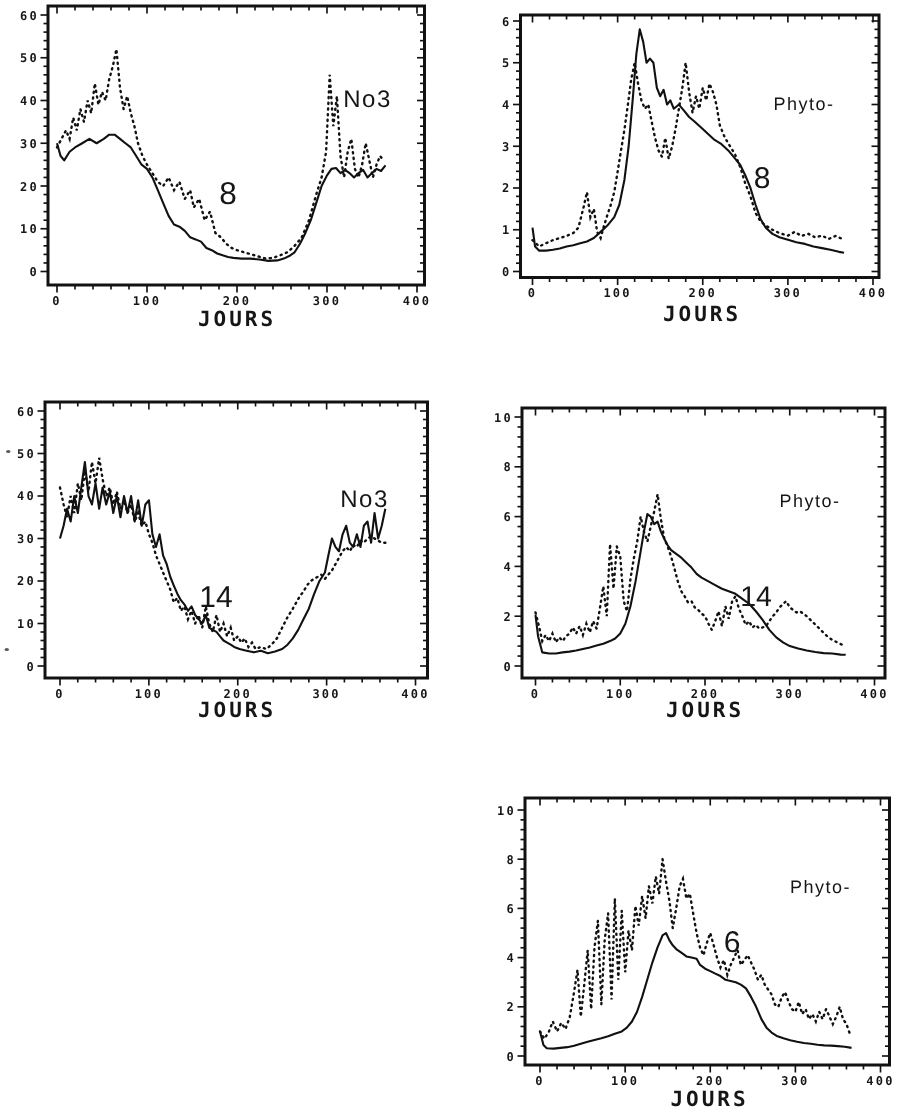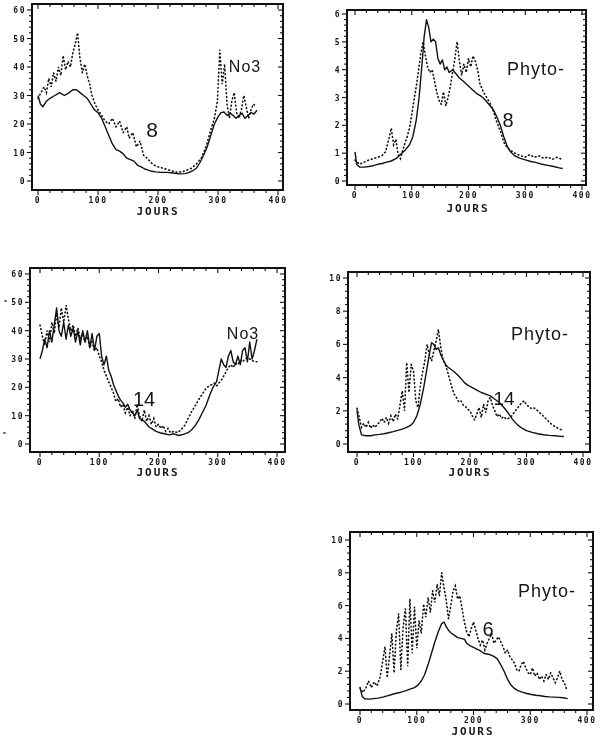--- a/index.html
+++ b/index.html
@@ -1,24 +1,24 @@
 <!DOCTYPE html>
 <html><head>
 <meta charset="utf-8">
 <style>
   html,body{margin:0;padding:0;background:#ffffff;}
   body{width:600px;height:744px;overflow:hidden;}
   .page{position:relative;width:600px;height:744px;background:#ffffff;
         font-family:"Liberation Sans",sans-serif;color:#161616;}
   svg.canvas{position:absolute;left:0;top:0;}
   .plot-label{position:absolute;transform:translate(-50%,-50%);white-space:nowrap;color:#161616;margin-top:48px;}
-  .corner{font-size:18px;letter-spacing:1px;}
+  .corner{font-size:12px;letter-spacing:1px;}
   .num{font-size:20px;}
   .axis-title{position:absolute;transform:translateX(-50%);text-align:left;
-        font-family:"DejaVu Sans Mono",monospace;font-weight:bold;font-size:11px;
+        font-family:"DejaVu Sans Mono",monospace;font-weight:bold;font-size:14px;
         letter-spacing:2px;color:#161616;}
   .c1{left:245px;top:19px;font-size:16px;}
   .n1{left:152px;top:82px;font-size:21px;}
   .c2{left:536px;top:21px;}
   .n2{left:508px;top:72px;}
   .c3{left:243px;top:286px;font-size:16px;}
   .n3{left:144px;top:351px;}
   .c4{left:540px;top:286px;}
   .n4{left:504px;top:351px;font-size:19px;}
   .c5{left:547px;top:543px;}

